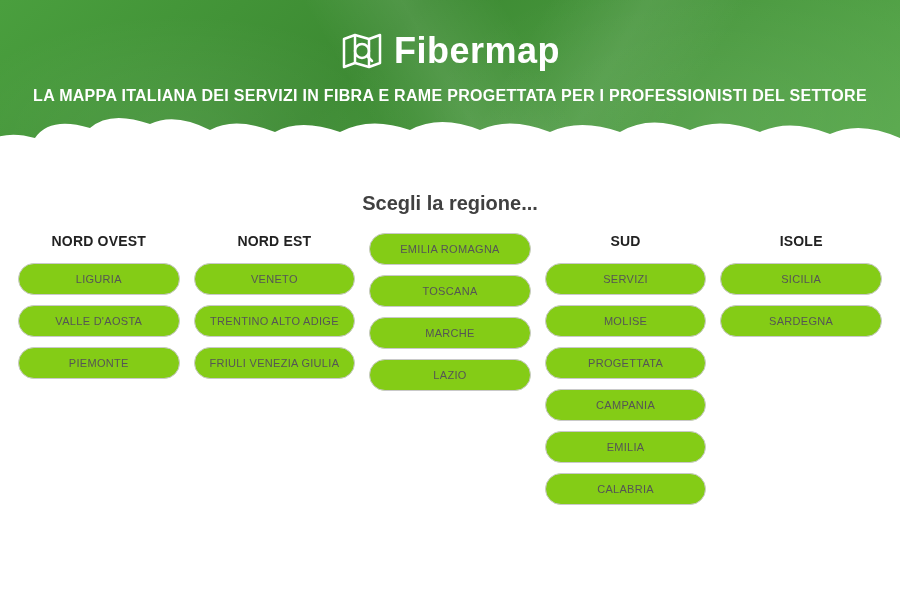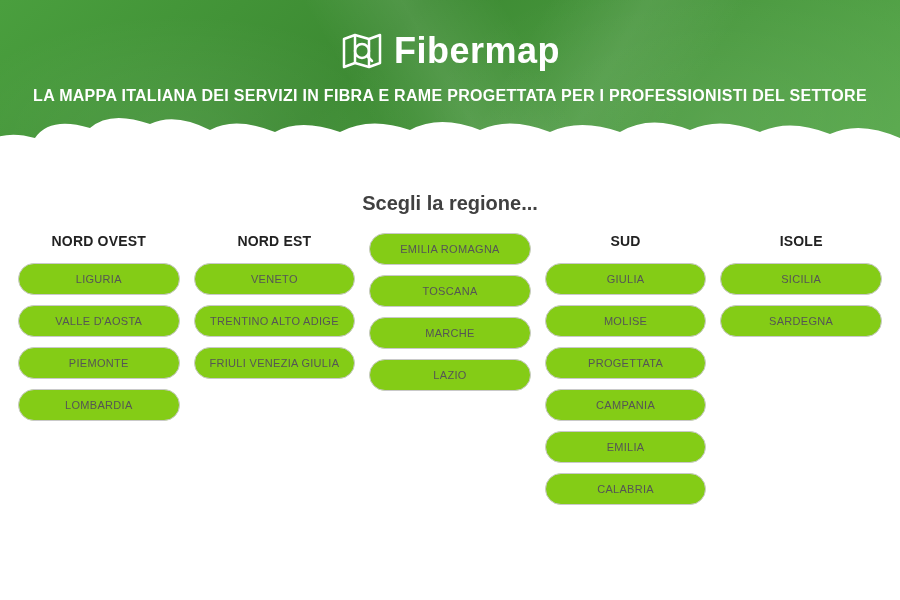--- a/index.html
+++ b/index.html
@@ -127,37 +127,36 @@
 </div>
 
 <div class="content">
   <h2 class="choose-title">Scegli la regione...</h2>
   <div class="columns">
       <div class="col">
         <div class="col-title">NORD OVEST</div>
         <button class="region-btn">LIGURIA</button>
         <button class="region-btn">VALLE D'AOSTA</button>
         <button class="region-btn">PIEMONTE</button>
-        <button class="region-btn">LOMBARDIA</button>
       </div>
       <div class="col">
         <div class="col-title">NORD EST</div>
         <button class="region-btn">VENETO</button>
         <button class="region-btn">TRENTINO ALTO ADIGE</button>
         <button class="region-btn">FRIULI VENEZIA GIULIA</button>
       </div>
       <div class="col">
         <button class="region-btn">EMILIA ROMAGNA</button>
         <button class="region-btn">TOSCANA</button>
         <button class="region-btn">MARCHE</button>
         <button class="region-btn">LAZIO</button>
       </div>
       <div class="col">
         <div class="col-title">SUD</div>
-        <button class="region-btn">GIULIA</button>
+        <button class="region-btn">SERVIZI</button>
         <button class="region-btn">MOLISE</button>
         <button class="region-btn">PROGETTATA</button>
         <button class="region-btn">CAMPANIA</button>
         <button class="region-btn">EMILIA</button>
         <button class="region-btn">CALABRIA</button>
       </div>
       <div class="col">
         <div class="col-title">ISOLE</div>
         <button class="region-btn">SICILIA</button>
         <button class="region-btn">SARDEGNA</button>

